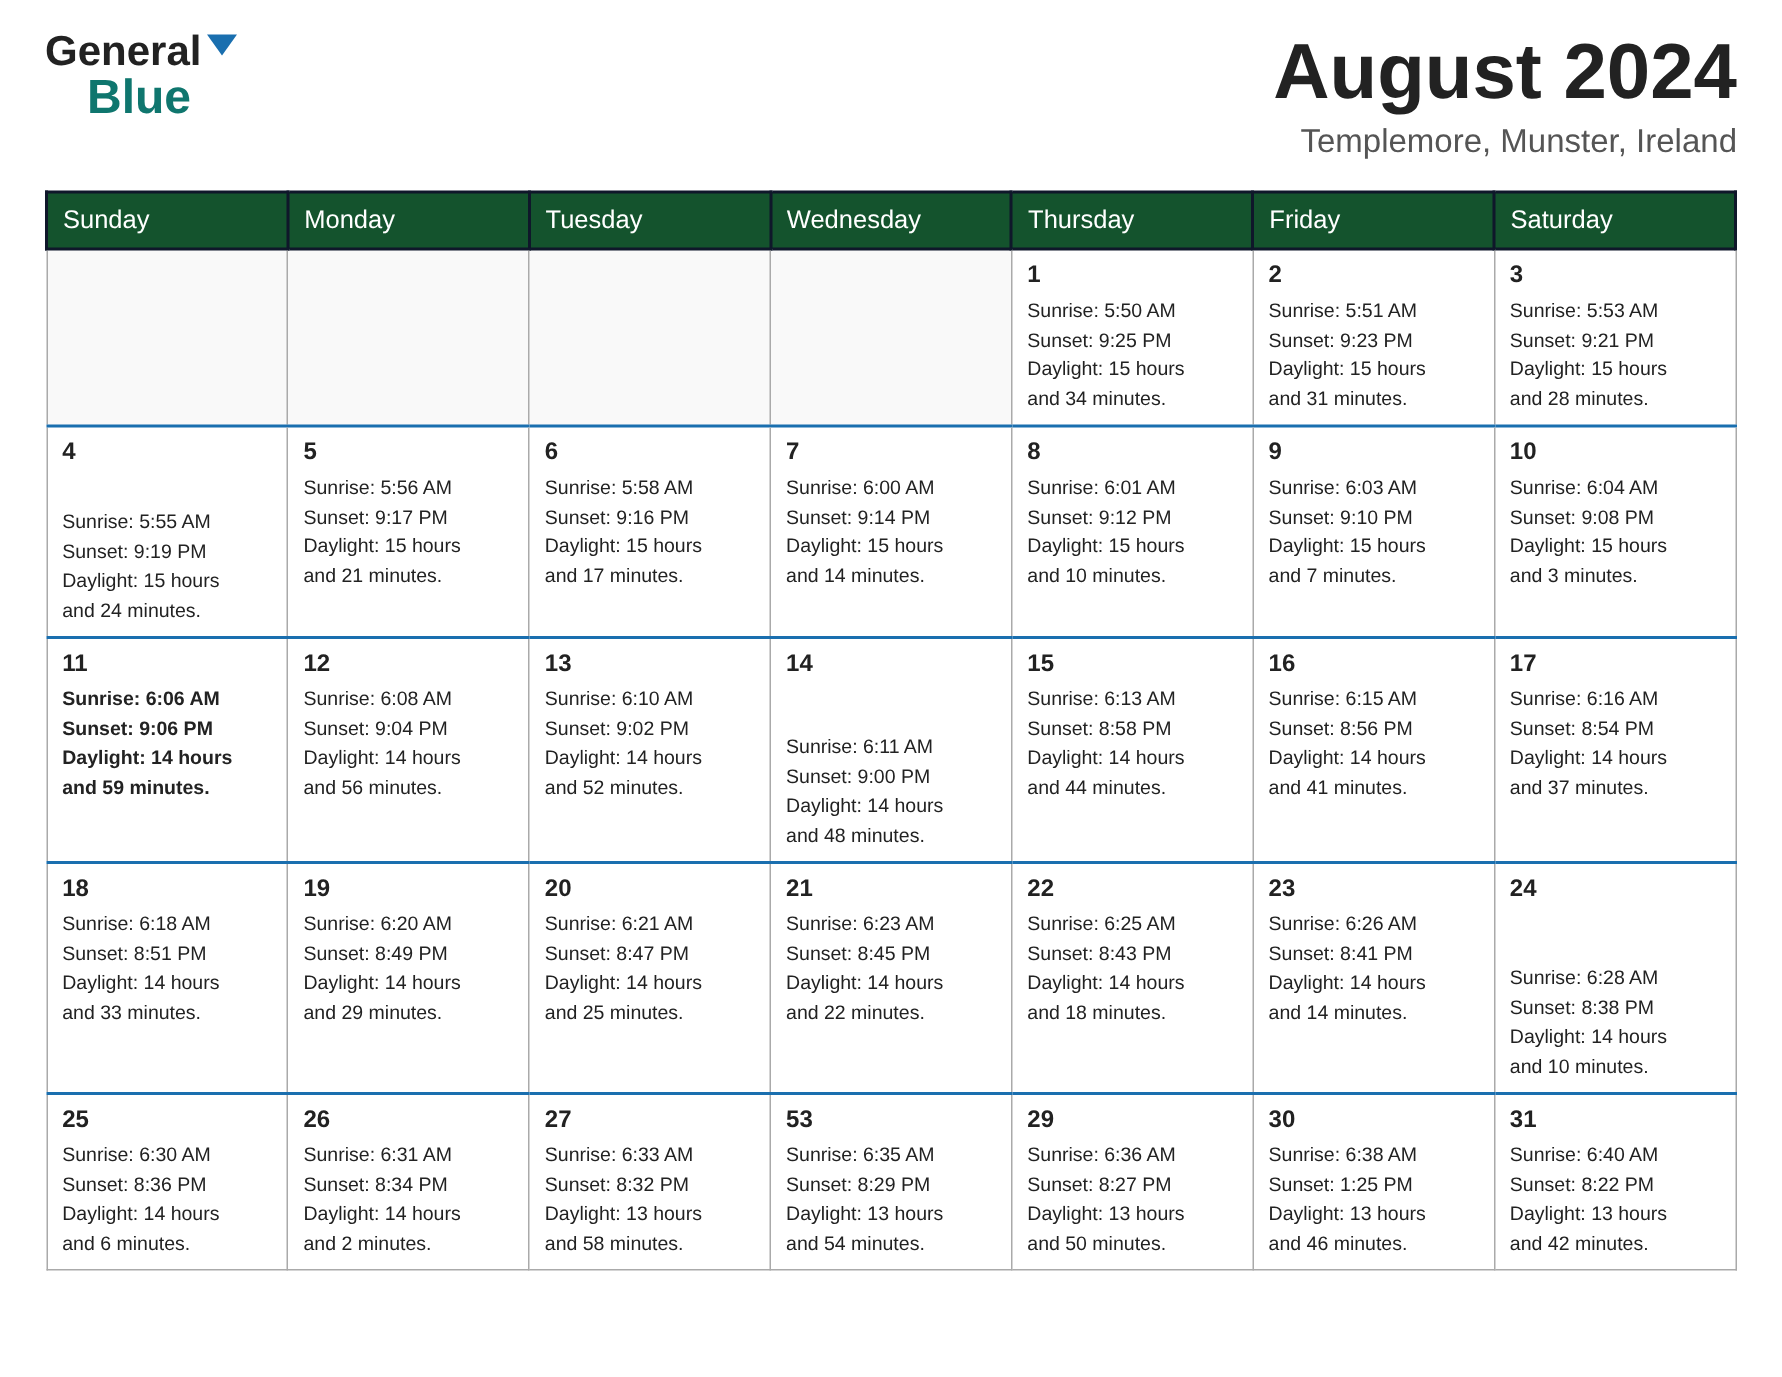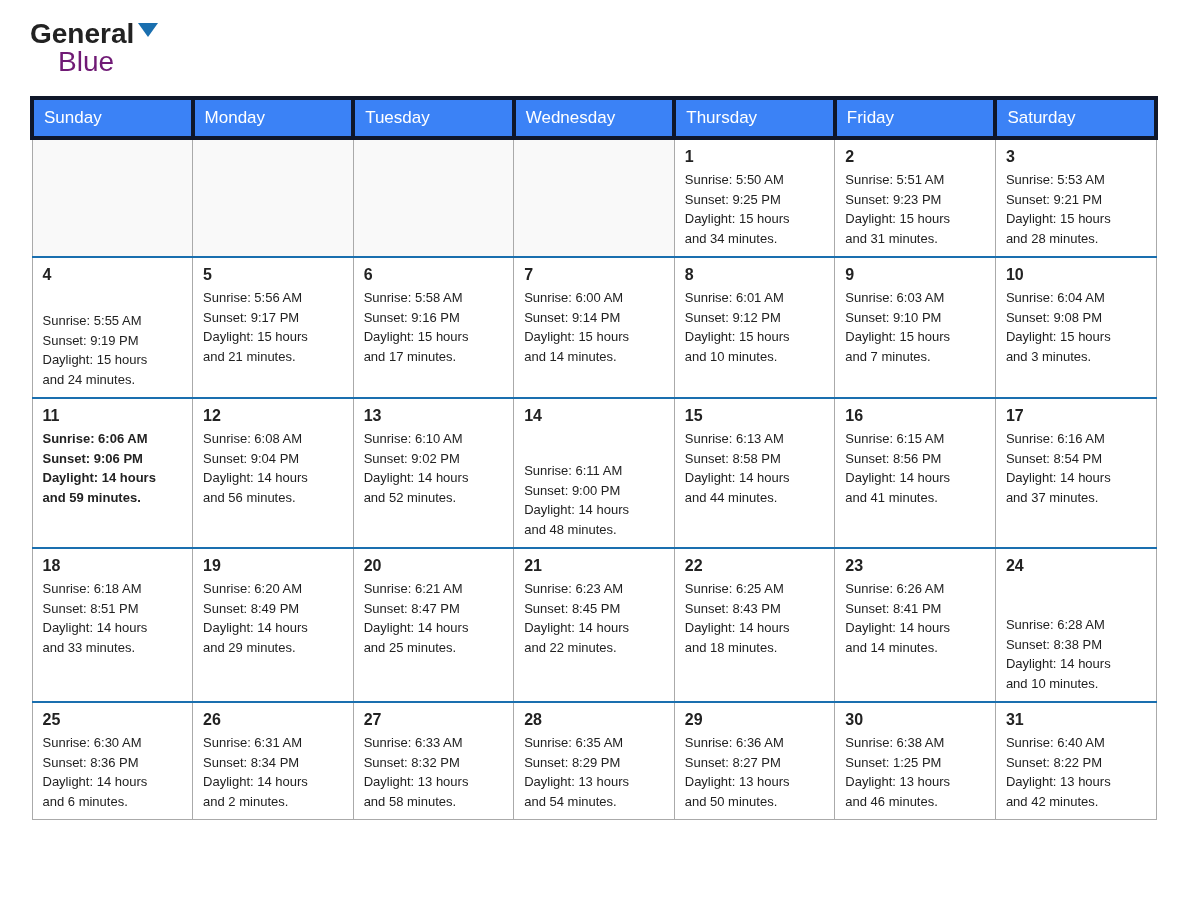--- a/index.html
+++ b/index.html
@@ -22,23 +22,23 @@
       flex-direction: column;
       align-items: flex-start;
     }
     .logo-text-general {
       font-size: 28px;
       font-weight: bold;
       color: #222;
       line-height: 1;
     }
     .logo-text-blue {
-      font-size: 28px;
-      font-weight: normal;
-      color: #701a75;
+      font-size: 32px;
+      font-weight: bold;
+      color: #0f766e;
       line-height: 1;
       margin-left: 28px;
     }
     .logo-triangle {
       display: inline-block;
       width: 0;
       height: 0;
       border-left: 10px solid transparent;
       border-right: 10px solid transparent;
       border-top: 14px solid #1a6faf;
@@ -64,27 +64,27 @@
       font-size: 22px;
       color: #555;
       margin-top: 4px;
     }
     .calendar {
       width: 100%;
       border-collapse: collapse;
       border: 1px solid #888;
     }
     .calendar th {
-      background: #3b82f6;
+      background: #14532d;
       color: #fff;
       padding: 8px 10px;
       font-size: 17px;
       font-weight: normal;
       text-align: left;
-      border: 4px solid #0f172a;
+      border: 2px solid #0f172a;
     }
     .calendar td {
       vertical-align: top;
       border: 1px solid #aaa;
       padding: 8px 10px;
       width: 14.28%;
       min-height: 100px;
       font-size: 13px;
       color: #222;
     }
@@ -113,20 +113,24 @@
 <div class="header">
   <div class="logo">
     <div class="logo-line">
       <span class="logo-text-general">General</span>
       <span class="logo-triangle"></span>
     </div>
     <div class="logo-line">
       <span class="logo-text-blue">Blue</span>
     </div>
   </div>
+  <div class="title-area">
+    <div class="month-title">August 2024</div>
+    <div class="location">Templemore, Munster, Ireland</div>
+  </div>
 </div>
 
 <table class="calendar">
   <thead>
     <tr>
     <th>Sunday</th>
         <th>Monday</th>
         <th>Tuesday</th>
         <th>Wednesday</th>
         <th>Thursday</th>
@@ -331,21 +335,21 @@
 and 2 minutes.</div>
         </td>
         <td>
           <span class="day-number">27</span>
           <div class="day-info" style="white-space: pre-line;">Sunrise: 6:33 AM
 Sunset: 8:32 PM
 Daylight: 13 hours
 and 58 minutes.</div>
         </td>
         <td>
-          <span class="day-number">28</span>
+          <span class="day-number">53</span>
           <div class="day-info" style="white-space: pre-line;">Sunrise: 6:35 AM
 Sunset: 8:29 PM
 Daylight: 13 hours
 and 54 minutes.</div>
         </td>
         <td>
           <span class="day-number">29</span>
           <div class="day-info" style="white-space: pre-line;">Sunrise: 6:36 AM
 Sunset: 8:27 PM
 Daylight: 13 hours

